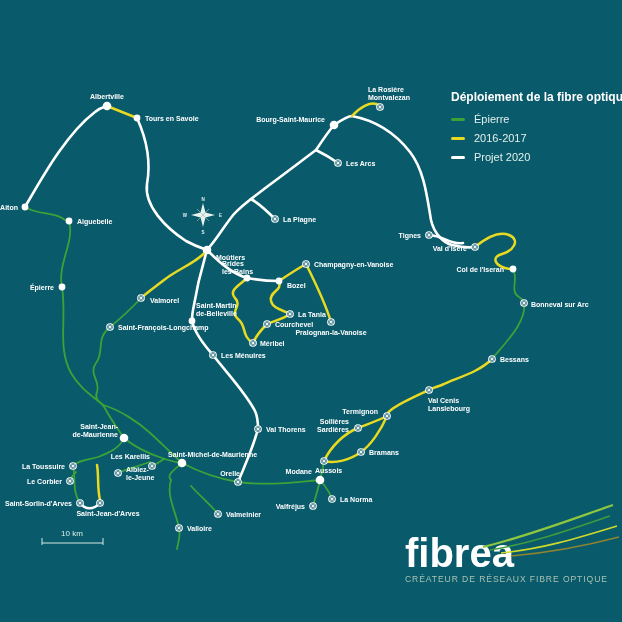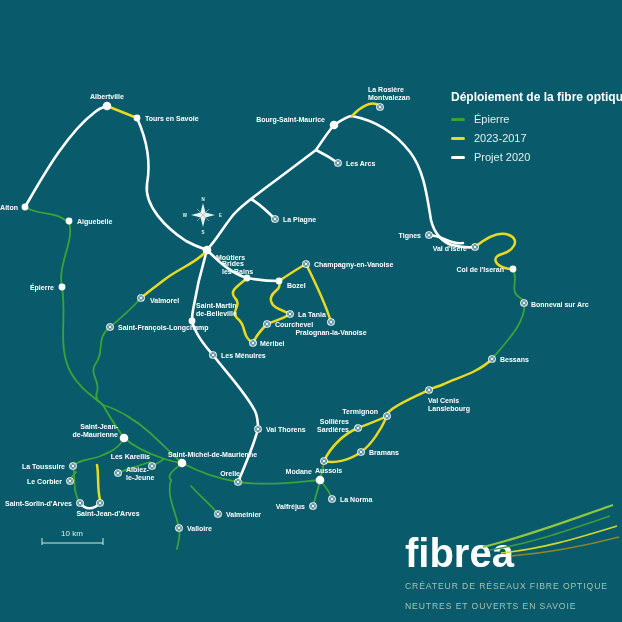--- a/index.html
+++ b/index.html
@@ -22,21 +22,21 @@
   .legend-title{font-size:12px;font-weight:700;color:#ffffff;white-space:nowrap;margin-bottom:9px;}
   .legend-row{display:flex;align-items:center;gap:9px;margin-bottom:7px;font-size:11px;color:#e3f0ec;}
   .legend-dash{width:14px;height:3px;border-radius:2px;flex:0 0 auto;}
   .legend-dash.realise{background:var(--c-realise);}
   .legend-dash.y2016{background:var(--c-2016);}
   .legend-dash.projet{background:var(--c-projet);}
   
   .logo{position:absolute;left:405px;top:503px;width:212px;}
   .logo-swoosh{position:absolute;left:66px;top:0;}
   .logo-brand{margin-top:30px;font-size:40px;line-height:40px;font-weight:700;color:#ffffff;letter-spacing:0px;}
-  .logo-tagline{margin-top:7px;font-size:8.6px;line-height:13px;letter-spacing:0.9px;color:var(--c-tagline);white-space:nowrap;}
+  .logo-tagline{font-size:8.6px;line-height:13px;letter-spacing:0.9px;color:var(--c-tagline);white-space:nowrap;}
   
   .compass-letter{fill:#e8f3ef;font-size:4.5px;font-weight:700;}
   .scale-label{fill:#dfeee9;font-size:8px;}
 </style>
 </head>
 <body>
 
 <div id="stage">
 
   <svg id="map-svg" width="622" height="622" viewBox="0 0 622 622">
@@ -325,33 +325,32 @@
   </svg>
 
   <div class="legend">
     <div class="legend-title">Déploiement de la fibre optique</div>
     <div class="legend-row">
       <span class="legend-dash realise"></span>
       <span>Épierre</span>
     </div>
     <div class="legend-row">
       <span class="legend-dash y2016"></span>
-      <span>2023-2017</span>
+      <span>2016-2017</span>
     </div>
     <div class="legend-row">
       <span class="legend-dash projet"></span>
       <span>Projet 2020</span>
     </div>
   </div>
 
   <div class="logo">
     <svg class="logo-swoosh" width="150" height="56" viewBox="0 0 150 56">
       <path d="M12,44 C54,34 96,18 142,2" stroke="#8dc63f" stroke-width="2.2" fill="none"></path>
       <path d="M19,47 C62,40 98,27 139,13" stroke="#3f9b3c" stroke-width="1.6" fill="none"></path>
       <path d="M30,50 C70,46 104,36 146,23" stroke="#cfd92b" stroke-width="1.6" fill="none"></path>
       <path d="M40,53 C75,50 110,44 148,34" stroke="#8f842e" stroke-width="1.4" fill="none"></path>
     </svg>
     <div class="logo-brand">fibrea</div>
     <div class="logo-tagline">CRÉATEUR DE RÉSEAUX FIBRE OPTIQUE</div>
-    <div class="logo-tagline">NEUTRES ET OUVERTS EN SAVOIE</div>
   </div>
 
 </div>
 
 </body></html>

